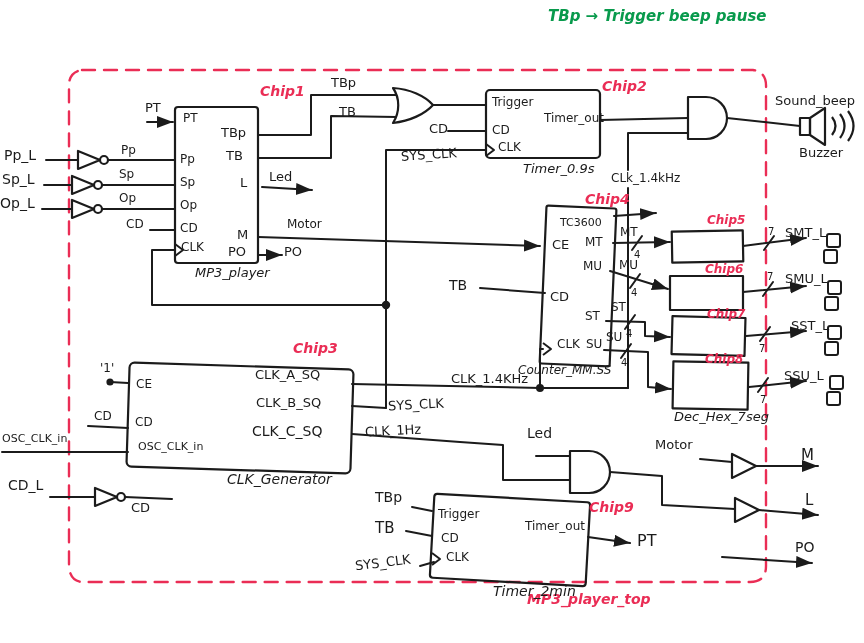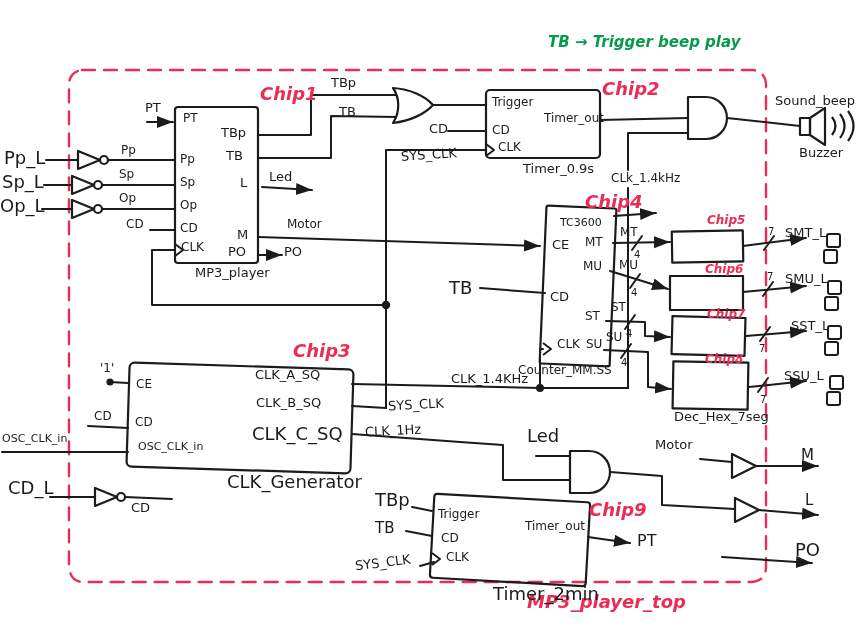--- a/index.html
+++ b/index.html
@@ -1,22 +1,22 @@
 <!DOCTYPE html>
 <html><head>
 <meta charset="utf-8">
 <style>
   html,body{margin:0;padding:0;background:#e9e9e9;}
   #canvas{position:relative;width:864px;height:643px;background:#ffffff;overflow:hidden;
           font-family:"DejaVu Sans",sans-serif;}
   #wiresvg{position:absolute;left:0;top:0;}
   .lb{position:absolute;font-size:12px;color:#1b1b1b;white-space:nowrap;line-height:1.1;}
-  .s10{font-size:10px}.s11{font-size:11px}.s13{font-size:13px}.s14{font-size:18px}
+  .s10{font-size:10px}.s11{font-size:11px}.s13{font-size:13px}.s14{font-size:14px}
   .s15{font-size:15px}.s16{font-size:16px}
-  .it{}
+  .it{font-style:italic}
   .grn{color:#089a4c;font-style:italic;font-weight:bold;}
   .red{color:#ea2d55;font-style:italic;font-weight:bold;}
   .r4{transform:rotate(-4deg)}.r3{transform:rotate(-3deg)}.r7{transform:rotate(-7deg)}
 </style>
 </head>
 <body>
 
 <div id="canvas">
 
 <svg id="wiresvg" width="864" height="643" viewBox="0 0 864 643">
@@ -184,21 +184,21 @@
           <rect x="828" y="326" width="13" height="13" rx="2"></rect>
           <rect x="825" y="342" width="13" height="13" rx="2"></rect>
         </g>
     <g>
           <rect x="830" y="376" width="13" height="13" rx="2"></rect>
           <rect x="827" y="392" width="13" height="13" rx="2"></rect>
         </g>
   </g>
 </svg>
 
-<div class="lb grn s15" style="left:548px;top:34px">TB → Trigger beep play</div>
+<div class="lb grn s15" style="left:548px;top:8px">TBp → Trigger beep pause</div>
 
 <div class="lb red s14" style="left:260px;top:84px">Chip1</div>
 <div class="lb red s14" style="left:602px;top:79px">Chip2</div>
 <div class="lb red s14" style="left:293px;top:341px">Chip3</div>
 <div class="lb red s14" style="left:585px;top:192px">Chip4</div>
 <div class="lb red" style="left:707px;top:214px">Chip5</div>
 <div class="lb red" style="left:705px;top:263px">Chip6</div>
 <div class="lb red" style="left:707px;top:308px">Chip7</div>
 <div class="lb red" style="left:705px;top:353px">Chip8</div>
 <div class="lb red s14" style="left:589px;top:500px">Chip9</div>

